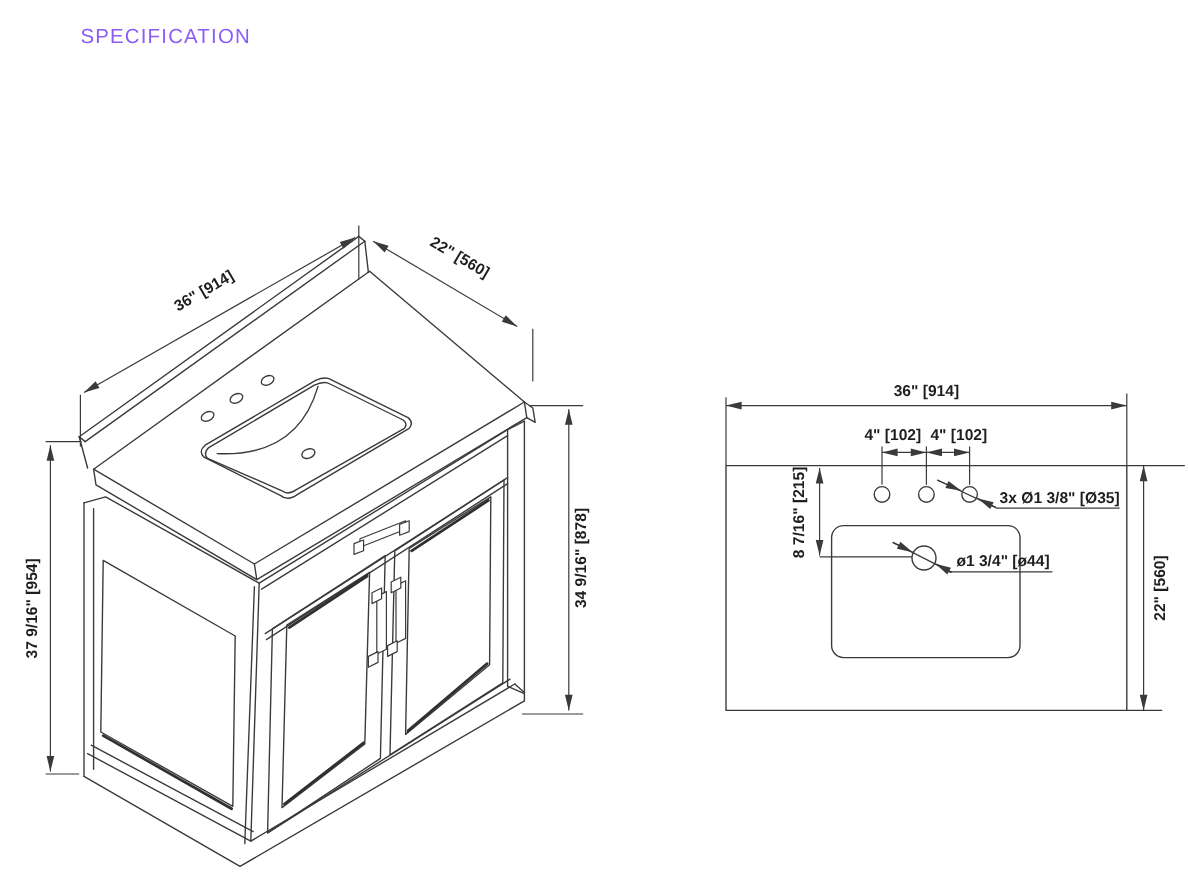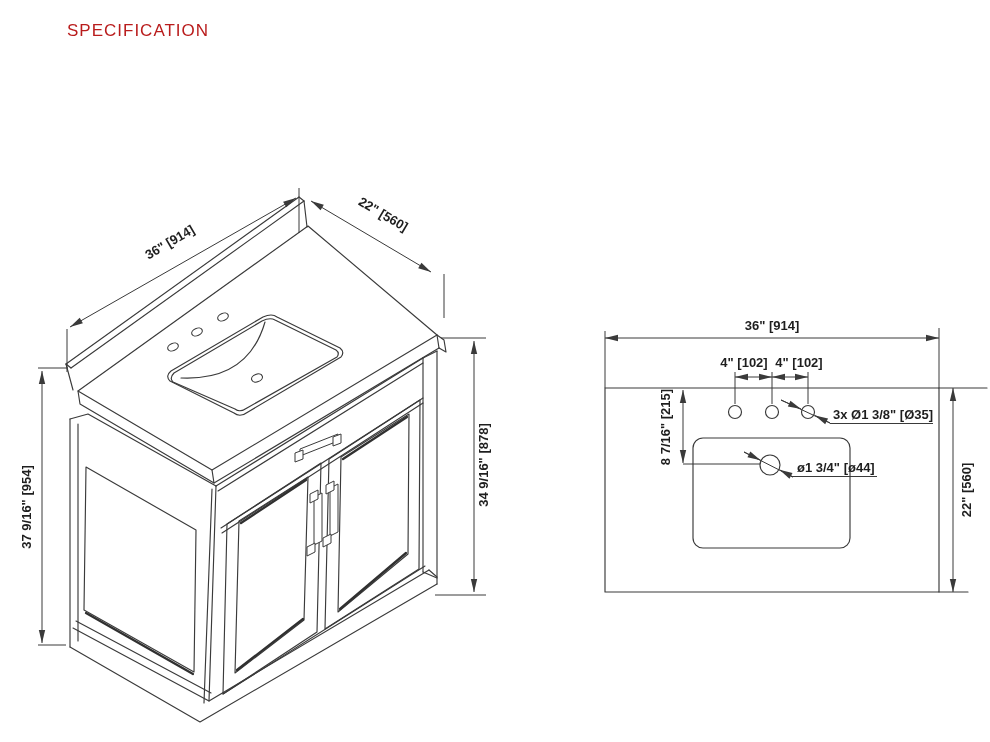--- a/index.html
+++ b/index.html
@@ -1,19 +1,19 @@
 <!DOCTYPE html>
 <html><head>
 <meta charset="utf-8">
 <style>
   html,body{margin:0;padding:0;background:#ffffff;}
   .canvas{position:relative;width:990px;height:742px;background:#ffffff;overflow:hidden;
           font-family:"Liberation Sans",sans-serif;}
   .title{position:absolute;left:67px;top:21px;font-size:17px;letter-spacing:1px;
-         color:#b91c1c;font-weight:400;}
+         color:#8b5cf6;font-weight:400;}
   svg{position:absolute;left:0;top:0;}
   .ln{stroke:#3a3a3a;stroke-width:1.15;fill:none;stroke-linecap:round;stroke-linejoin:round;}
   .dim{stroke:#3a3a3a;stroke-width:1;fill:none;}
   .thick{stroke:#303030;stroke-width:2.3;fill:none;stroke-linecap:round;}
   .hw{stroke:#3a3a3a;stroke-width:1;fill:#ffffff;stroke-linejoin:round;}
   text{fill:#1e1e1e;font-family:"Liberation Sans",sans-serif;font-size:13px;font-weight:700;}
 </style>
 </head>
 <body>
 

